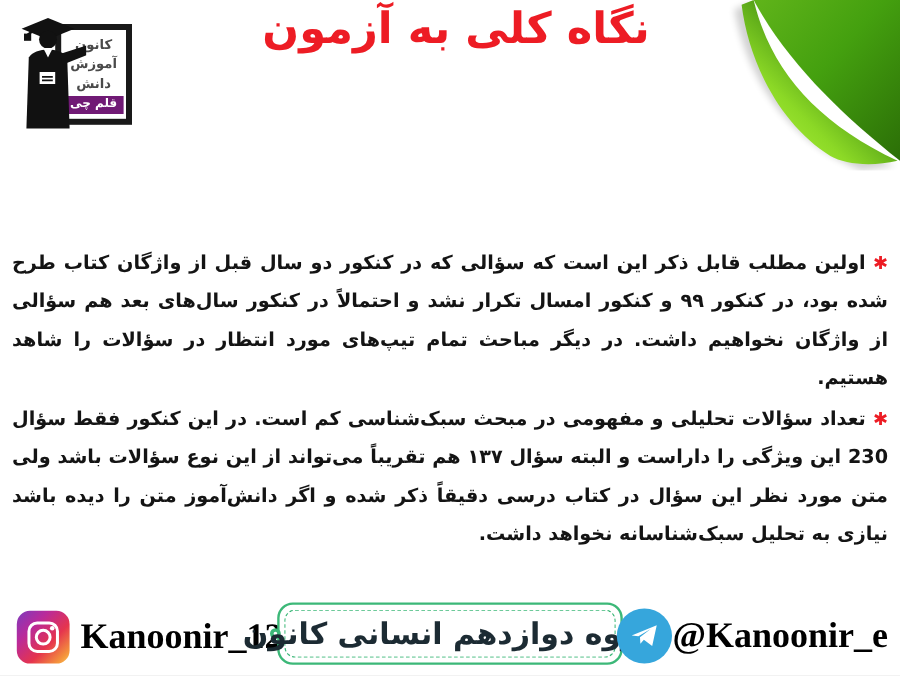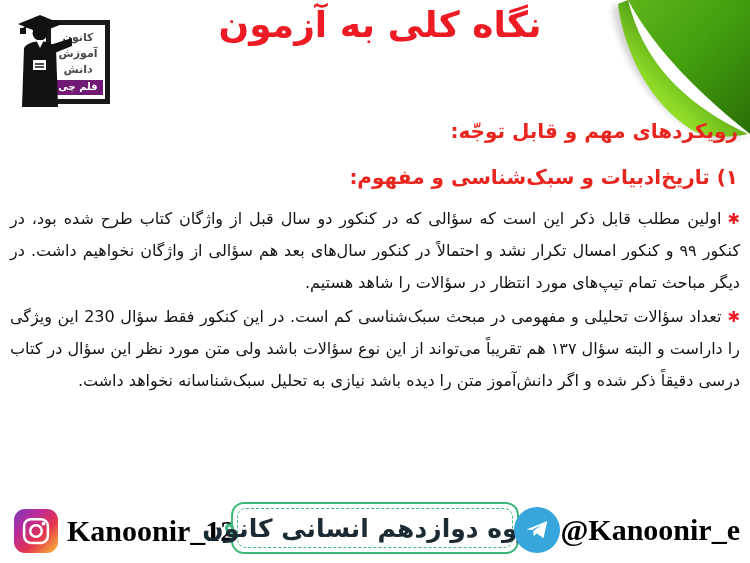--- a/index.html
+++ b/index.html
@@ -34,21 +34,21 @@
   .h-section, .h-sub {
     position:absolute; right:12px; direction:rtl; font-weight:bold;
     font-size:20px; color:#e8251f; white-space:nowrap;
   }
   .h-section { top:119px; }
   .h-sub { top:165px; }
 
   
   .bodytext {
     position:absolute; top:203px; right:10px; left:10px;
-    direction:rtl; text-align:justify; font-size:16px; font-weight:normal;
+    direction:rtl; text-align:justify; font-size:16px; font-weight:bold;
     color:#141414; line-height:32px;
   }
   .para { margin:0 0 2px 0; }
   .bullet { color:#ed1c24; margin-left:6px; font-size:15px; }
 
   
   .footer { position:absolute; left:0; right:0; bottom:0; height:72px; }
 
   .ig-group { position:absolute; left:14px; bottom:10px; display:flex; align-items:center; gap:9px; }
   .ig-icon {
@@ -123,22 +123,20 @@
       <polygon points="26,32 34,32 30,40" fill="#fff"></polygon>
       <polygon points="40,37 62,30 62,38 42,46" fill="#111"></polygon>
       <rect x="23" y="52" width="13" height="10" fill="#fff"></rect>
       <line x1="25" y1="56" x2="34" y2="56" stroke="#111" stroke-width="1.5"></line>
       <line x1="25" y1="59" x2="34" y2="59" stroke="#111" stroke-width="1.5"></line>
     </svg>
   </div>
 
   <div class="title">نگاه کلی به آزمون</div>
 
-  <div class="h-section">رویکردهای مهم و قابل توجّه:</div>
-  <div class="h-sub">۱) تاریخ‌ادبیات و سبک‌شناسی و مفهوم:</div>
 
   <div class="bodytext">
     <p class="para"><span class="bullet">✱</span><span>اولین مطلب قابل ذکر این است که سؤالی که در کنکور دو سال قبل از واژگان کتاب طرح شده بود، در کنکور ۹۹ و کنکور امسال تکرار نشد و احتمالاً در کنکور سال‌های بعد هم سؤالی از واژگان نخواهیم داشت. در دیگر مباحث تمام تیپ‌های مورد انتظار در سؤالات را شاهد هستیم.</span></p>
     <p class="para"><span class="bullet">✱</span><span>تعداد سؤالات تحلیلی و مفهومی در مبحث سبک‌شناسی کم است. در این کنکور فقط سؤال 230 این ویژگی را داراست و البته سؤال ۱۳۷ هم تقریباً می‌تواند از این نوع سؤالات باشد ولی متن مورد نظر این سؤال در کتاب درسی دقیقاً ذکر شده و اگر دانش‌آموز متن را دیده باشد نیازی به تحلیل سبک‌شناسانه نخواهد داشت.</span></p>
   </div>
 
   <div class="footer">
 
     <div class="ig-group">
       <span class="ig-icon">

